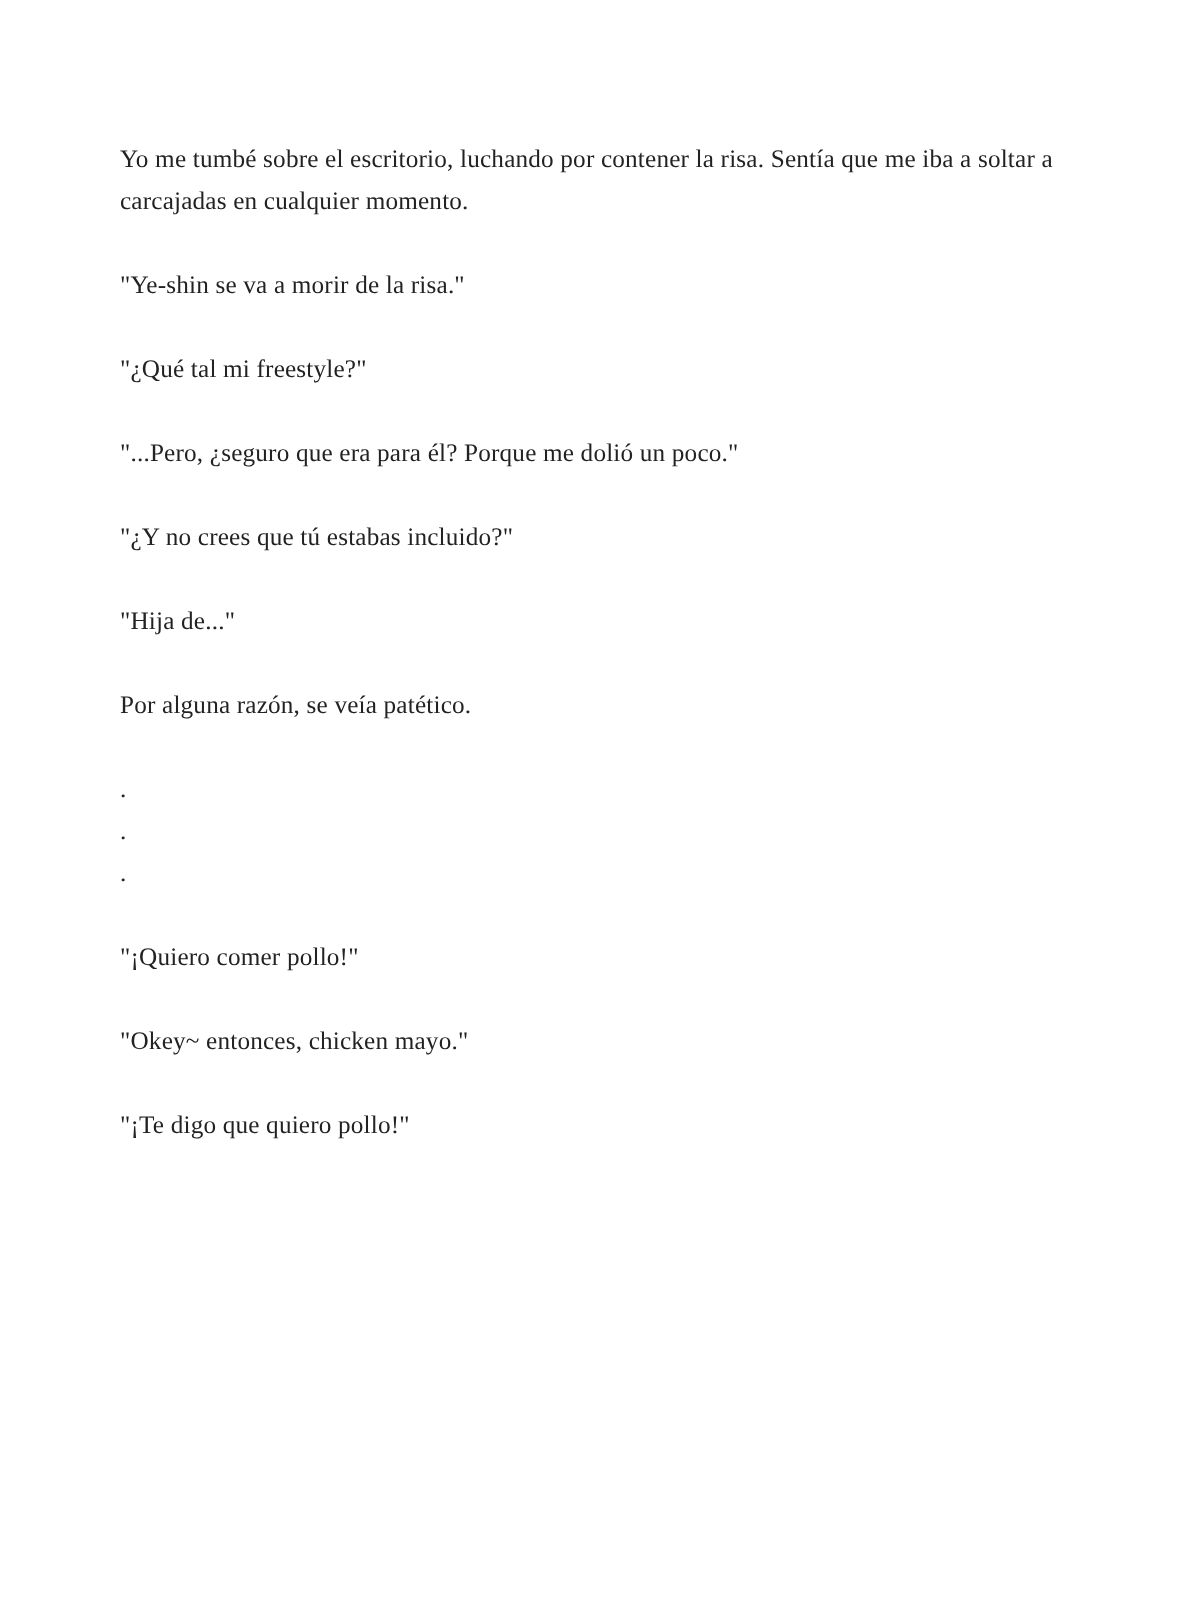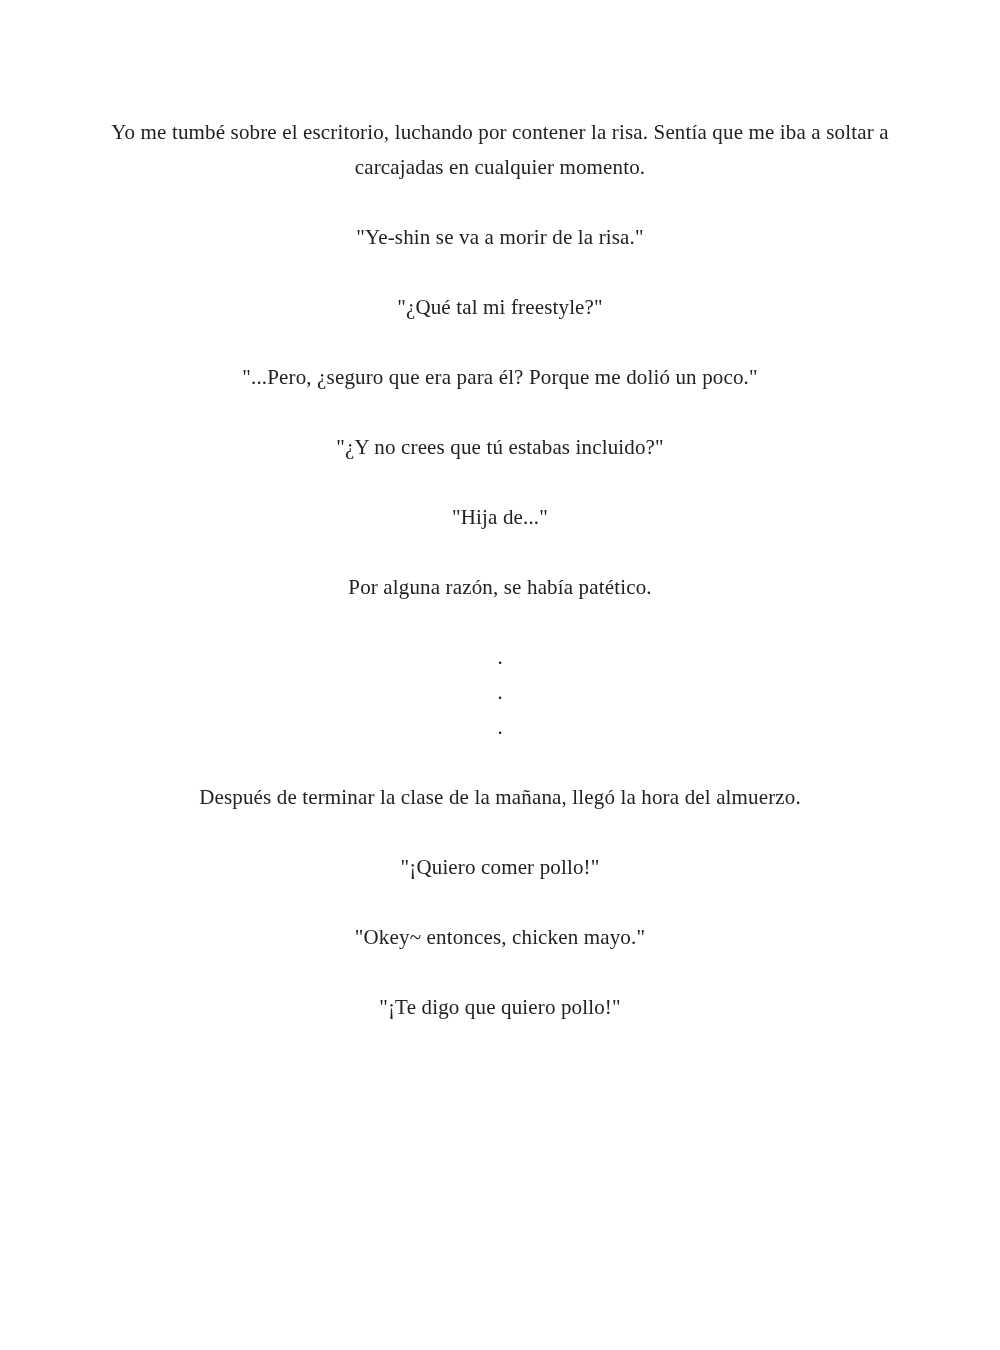--- a/index.html
+++ b/index.html
@@ -15,21 +15,20 @@
     }
     .page {
       position: absolute;
       left: 100px;
       top: 115px;
       width: 800px;
       font-family: "Liberation Serif", "DejaVu Serif", serif;
       font-size: 21px;
       line-height: 35px;
       color: #222222;
-      text-align: center;
     }
     .para {
       margin: 0 0 35px 0;
       letter-spacing: 0.15px;
     }
     .dots {
       margin: 0 0 35px 0;
     }
     .dot {
       display: block;
@@ -40,25 +39,24 @@
 </head>
 <body>
 
 <div class="page">
   <p class="para">Yo me tumbé sobre el escritorio, luchando por contener la risa. Sentía que me iba a soltar a carcajadas en cualquier momento.</p>
   <p class="para">"Ye-shin se va a morir de la risa."</p>
   <p class="para">"¿Qué tal mi freestyle?"</p>
   <p class="para">"...Pero, ¿seguro que era para él? Porque me dolió un poco."</p>
   <p class="para">"¿Y no crees que tú estabas incluido?"</p>
   <p class="para">"Hija de..."</p>
-  <p class="para">Por alguna razón, se había patético.</p>
+  <p class="para">Por alguna razón, se veía patético.</p>
 
   <div class="dots">
     <span class="dot">.</span>
     <span class="dot">.</span>
     <span class="dot">.</span>
   </div>
 
-  <p class="para">Después de terminar la clase de la mañana, llegó la hora del almuerzo.</p>
   <p class="para">"¡Quiero comer pollo!"</p>
   <p class="para">"Okey~ entonces, chicken mayo."</p>
   <p class="para">"¡Te digo que quiero pollo!"</p>
 </div>
 
 </body></html>

